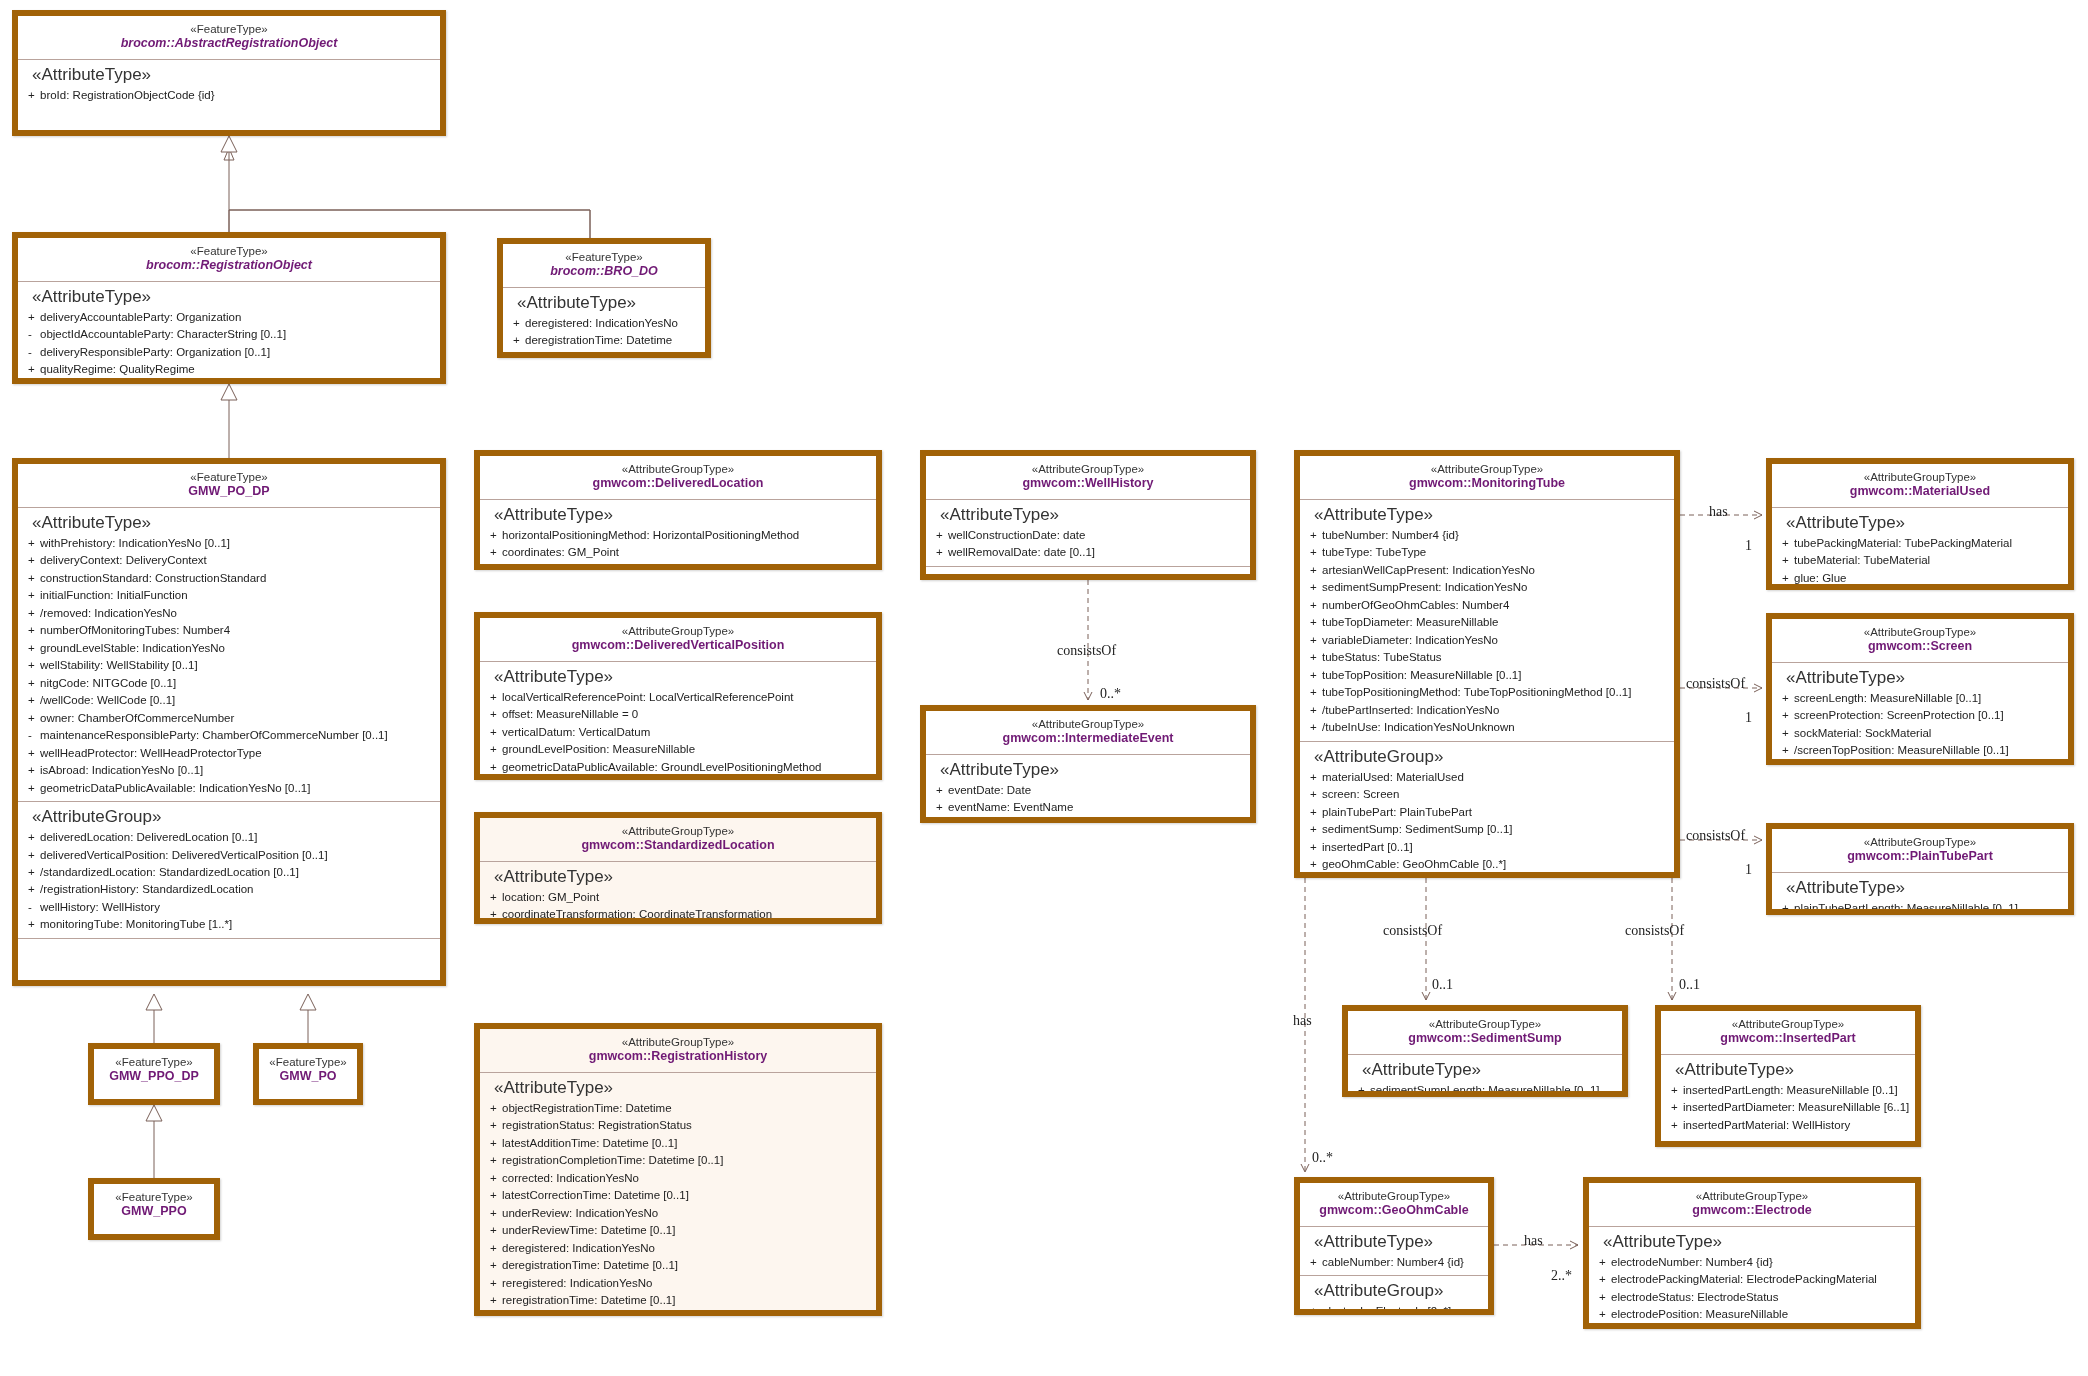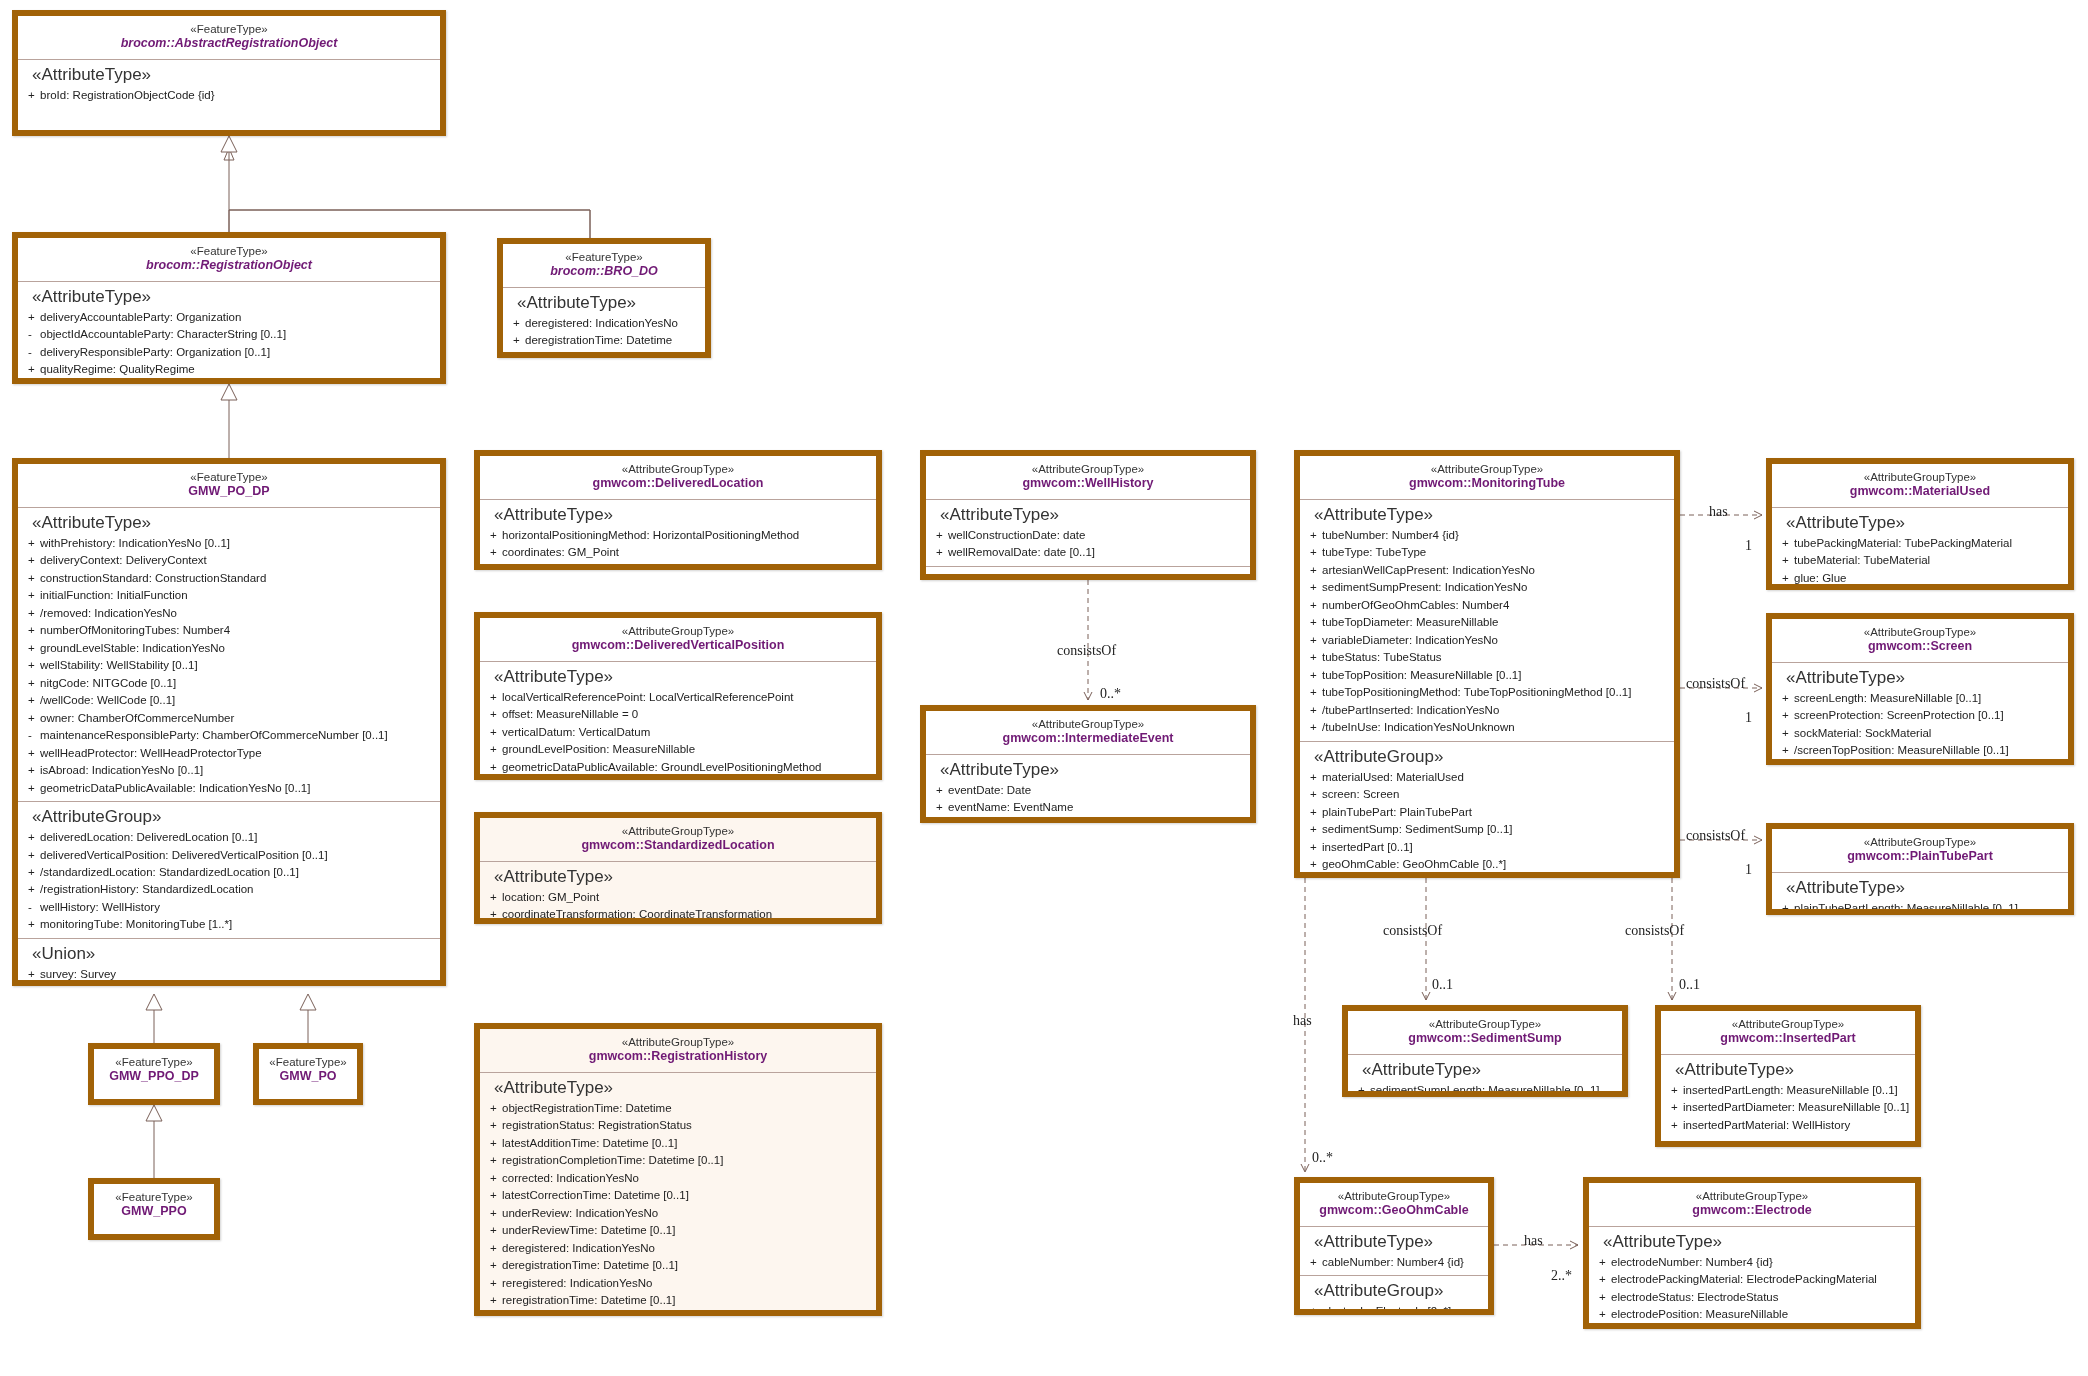--- a/index.html
+++ b/index.html
@@ -212,24 +212,20 @@
         <div class="sect">
           <div class="sect-title">«AttributeGroup»</div>
           <div class="feat"><span class="vis">+</span><span>deliveredLocation: DeliveredLocation [0..1]</span></div>
           <div class="feat"><span class="vis">+</span><span>deliveredVerticalPosition: DeliveredVerticalPosition [0..1]</span></div>
           <div class="feat"><span class="vis">+</span><span>/standardizedLocation: StandardizedLocation [0..1]</span></div>
           <div class="feat"><span class="vis">+</span><span>/registrationHistory: StandardizedLocation</span></div>
           <div class="feat"><span class="vis">-</span><span>wellHistory: WellHistory</span></div>
           <div class="feat"><span class="vis">+</span><span>monitoringTube: MonitoringTube [1..*]</span></div>
         </div>
         <div class="sep"></div>
-        <div class="sect">
-          <div class="sect-title">«Union»</div>
-          <div class="feat"><span class="vis">+</span><span>survey: Survey</span></div>
-        </div>
       </div>
       <div class="uml" style="left: 88px; top: 1043px; width: 132px; height: 62px;">
         <div class="hdr">
           <div class="stereo">«FeatureType»</div>
           <div class="cname">GMW_PPO_DP</div>
         </div>
       </div>
       <div class="uml" style="left: 253px; top: 1043px; width: 110px; height: 62px;">
         <div class="hdr">
           <div class="stereo">«FeatureType»</div>
@@ -417,21 +413,21 @@
       </div>
       <div class="uml" style="left: 1655px; top: 1005px; width: 266px; height: 142px;">
         <div class="hdr">
           <div class="stereo">«AttributeGroupType»</div>
           <div class="cname">gmwcom::InsertedPart</div>
         </div>
         <div class="sep"></div>
         <div class="sect">
           <div class="sect-title">«AttributeType»</div>
           <div class="feat"><span class="vis">+</span><span>insertedPartLength: MeasureNillable [0..1]</span></div>
-          <div class="feat"><span class="vis">+</span><span>insertedPartDiameter: MeasureNillable [0..1]</span></div>
+          <div class="feat"><span class="vis">+</span><span>insertedPartDiameter: MeasureNillable [6..1]</span></div>
           <div class="feat"><span class="vis">+</span><span>insertedPartMaterial: WellHistory</span></div>
         </div>
       </div>
       <div class="uml" style="left: 1294px; top: 1177px; width: 200px; height: 138px;">
         <div class="hdr">
           <div class="stereo">«AttributeGroupType»</div>
           <div class="cname">gmwcom::GeoOhmCable</div>
         </div>
         <div class="sep"></div>
         <div class="sect">

